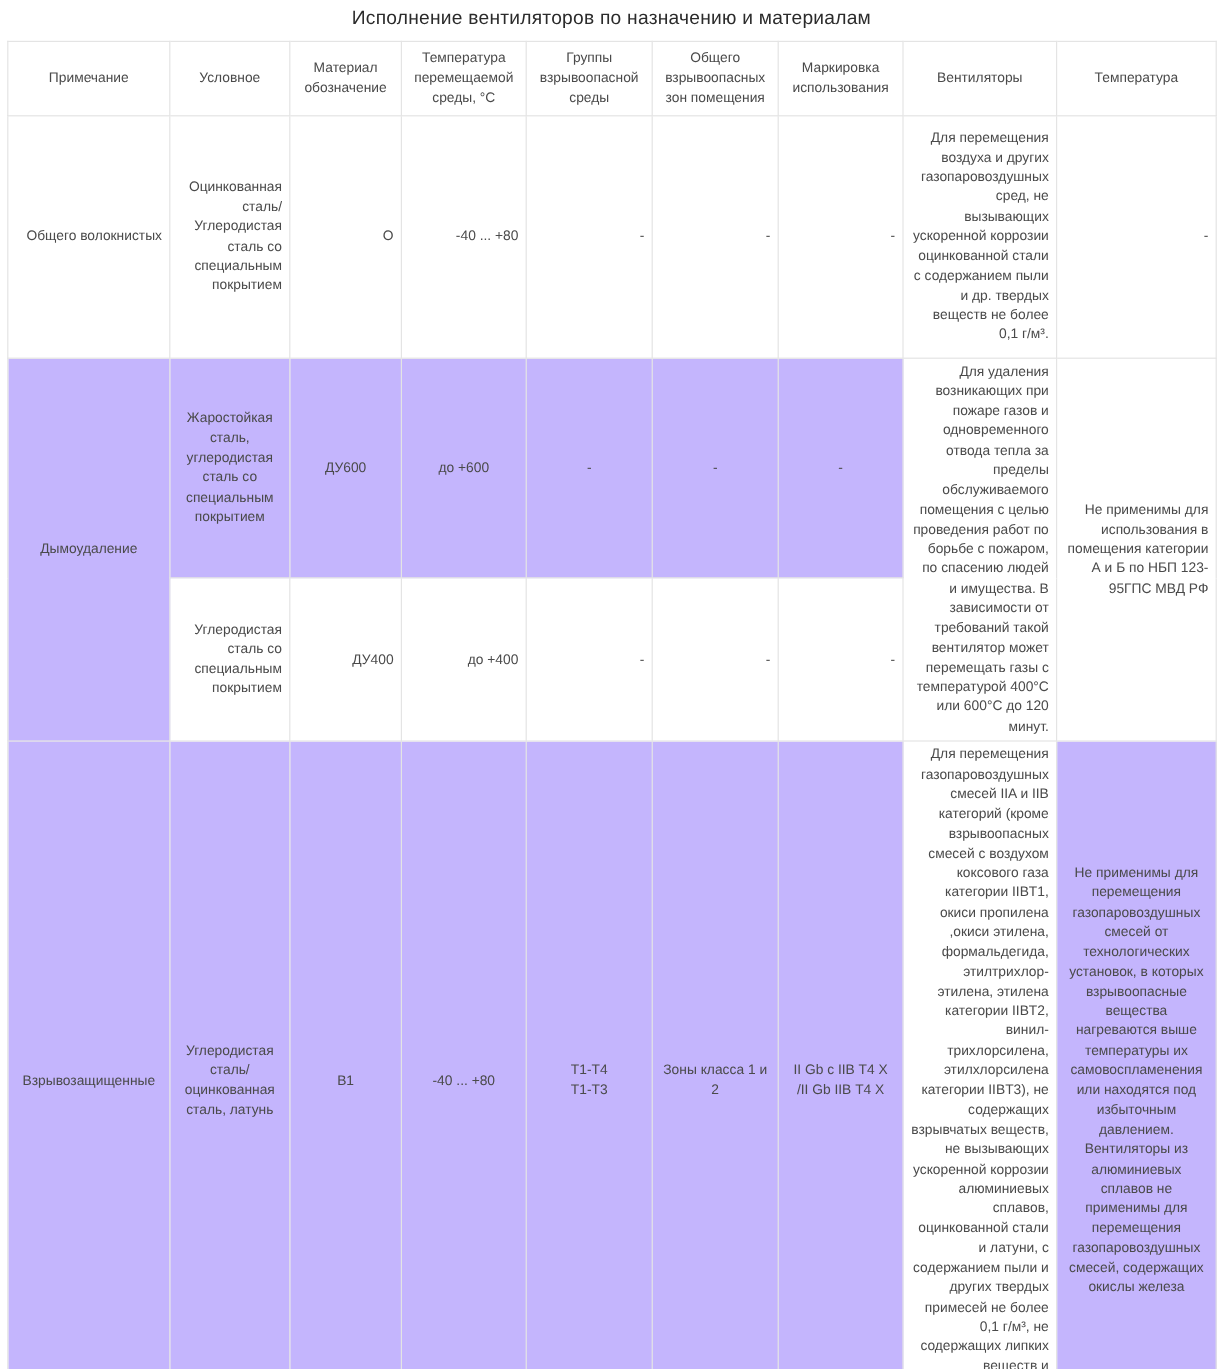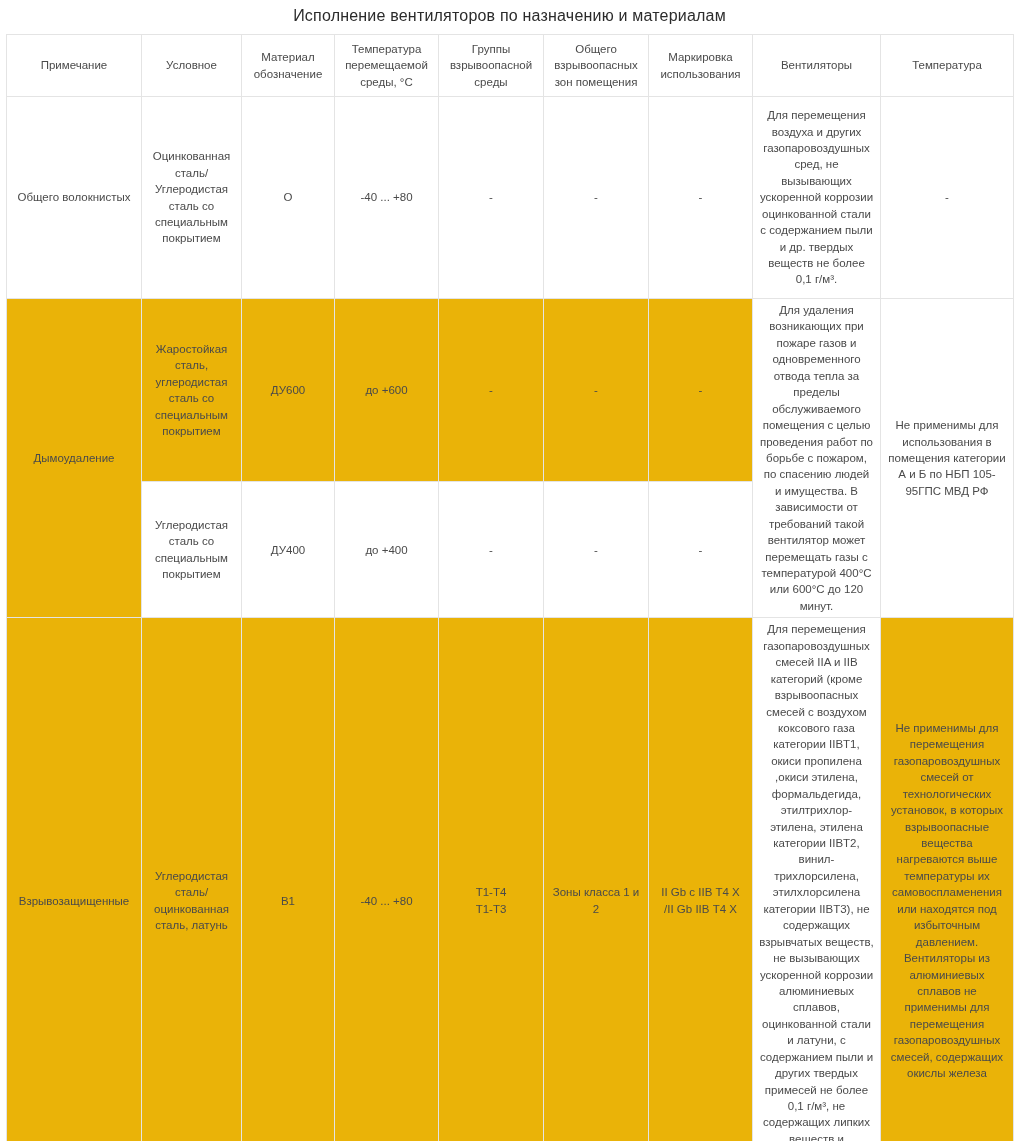--- a/index.html
+++ b/index.html
@@ -40,22 +40,22 @@
     padding: 3px 6px;
     white-space: pre-line;
     word-wrap: break-word;
     color: #4a4a4a;
   }
   .spec-table thead tr { height: 62px; }
   .spec-table tr.row-general { height: 202px; }
   .spec-table tr.row-smoke-du600 { height: 175px; }
   .spec-table tr.row-smoke-du400 { height: 130px; }
   .spec-table tr.row-explosion { height: 525px; }
-  .spec-table td.g { background: #eab308; }
-  .spec-table td.w { background: #ffffff; }
+  .spec-table td.g { background: #c4b5fd; }
+  .spec-table td.w { background: #ffffff; text-align: right; }
 </style>
 </head>
 <body>
 
 <h1 class="page-title">Исполнение вентиляторов по назначению и материалам</h1>
 
 <table class="spec-table">
   <colgroup>
     <col style="width:135px">
     <col style="width:100px">
@@ -94,21 +94,21 @@
     </tr>
     <tr class="row-smoke-du600">
       <td class="g" rowspan="2">Дымоудаление</td>
       <td class="g">Жаростойкая сталь, углеродистая сталь со специальным покрытием</td>
       <td class="g">ДУ600</td>
       <td class="g">до +600</td>
       <td class="g">-</td>
       <td class="g">-</td>
       <td class="g">-</td>
       <td class="w" rowspan="2">Для удаления возникающих при пожаре газов и одновременного отвода тепла за пределы обслуживаемого помещения с целью проведения работ по борьбе с пожаром, по спасению людей и имущества. В зависимости от требований такой вентилятор может перемещать газы с температурой 400°С или 600°С до 120 минут.</td>
-      <td class="w" rowspan="2">Не применимы для использования в помещения категории А и Б по НБП 105-95ГПС МВД РФ</td>
+      <td class="w" rowspan="2">Не применимы для использования в помещения категории А и Б по НБП 123-95ГПС МВД РФ</td>
     </tr>
     <tr class="row-smoke-du400">
       <td class="w">Углеродистая сталь со специальным покрытием</td>
       <td class="w">ДУ400</td>
       <td class="w">до +400</td>
       <td class="w">-</td>
       <td class="w">-</td>
       <td class="w">-</td>
     </tr>
     <tr class="row-explosion">

